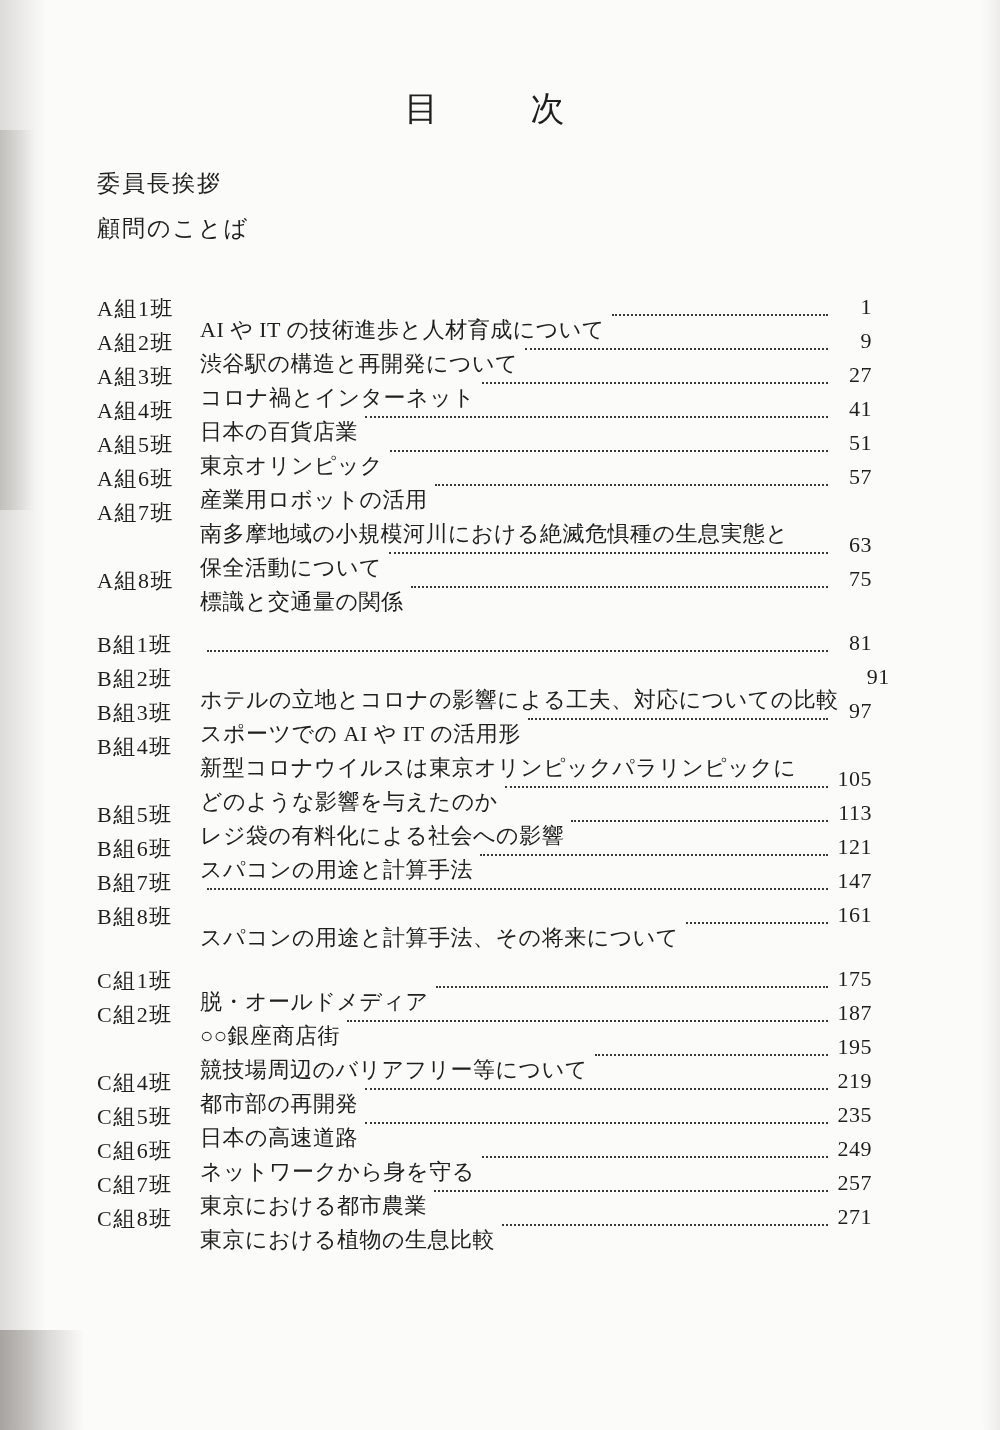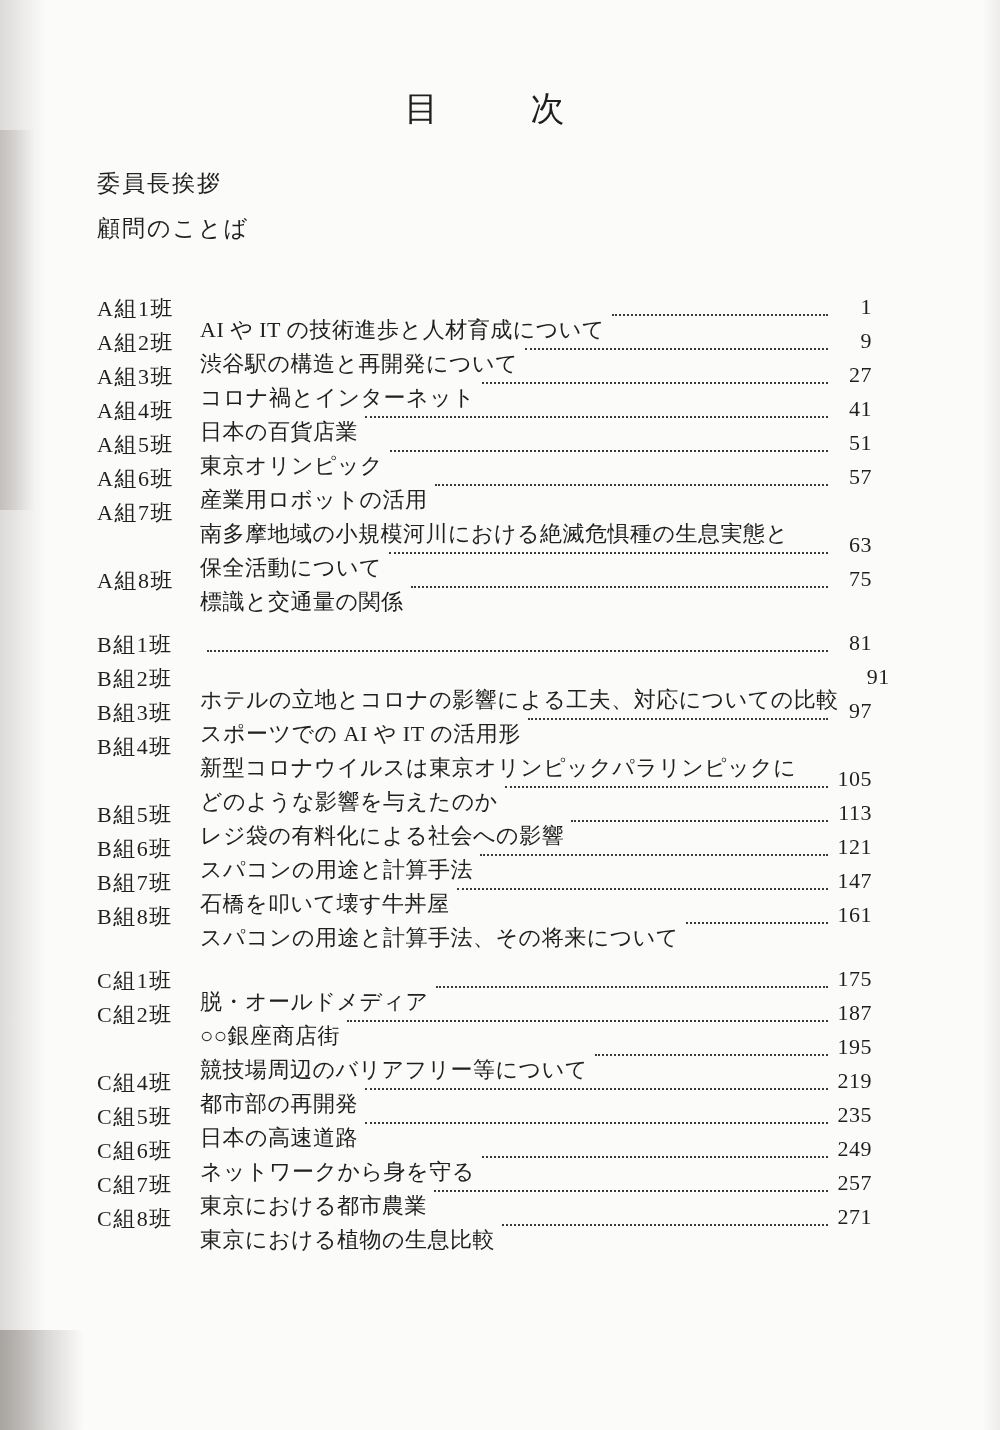--- a/index.html
+++ b/index.html
@@ -181,21 +181,20 @@
     <span class="pagenum">113</span>
   </div>
       <div class="toc-row">
     <span class="group">B組6班</span>
     <span class="title">スパコンの用途と計算手法</span>
     <span class="leader"></span>
     <span class="pagenum">121</span>
   </div>
       <div class="toc-row">
     <span class="group">B組7班</span>
-    <span class="title">石橋を叩いて壊す牛丼屋</span>
     <span class="leader"></span>
     <span class="pagenum">147</span>
   </div>
       <div class="toc-row">
     <span class="group">B組8班</span>
     <span class="title">スパコンの用途と計算手法、その将来について</span>
     <span class="leader"></span>
     <span class="pagenum">161</span>
   </div>
     </div>

